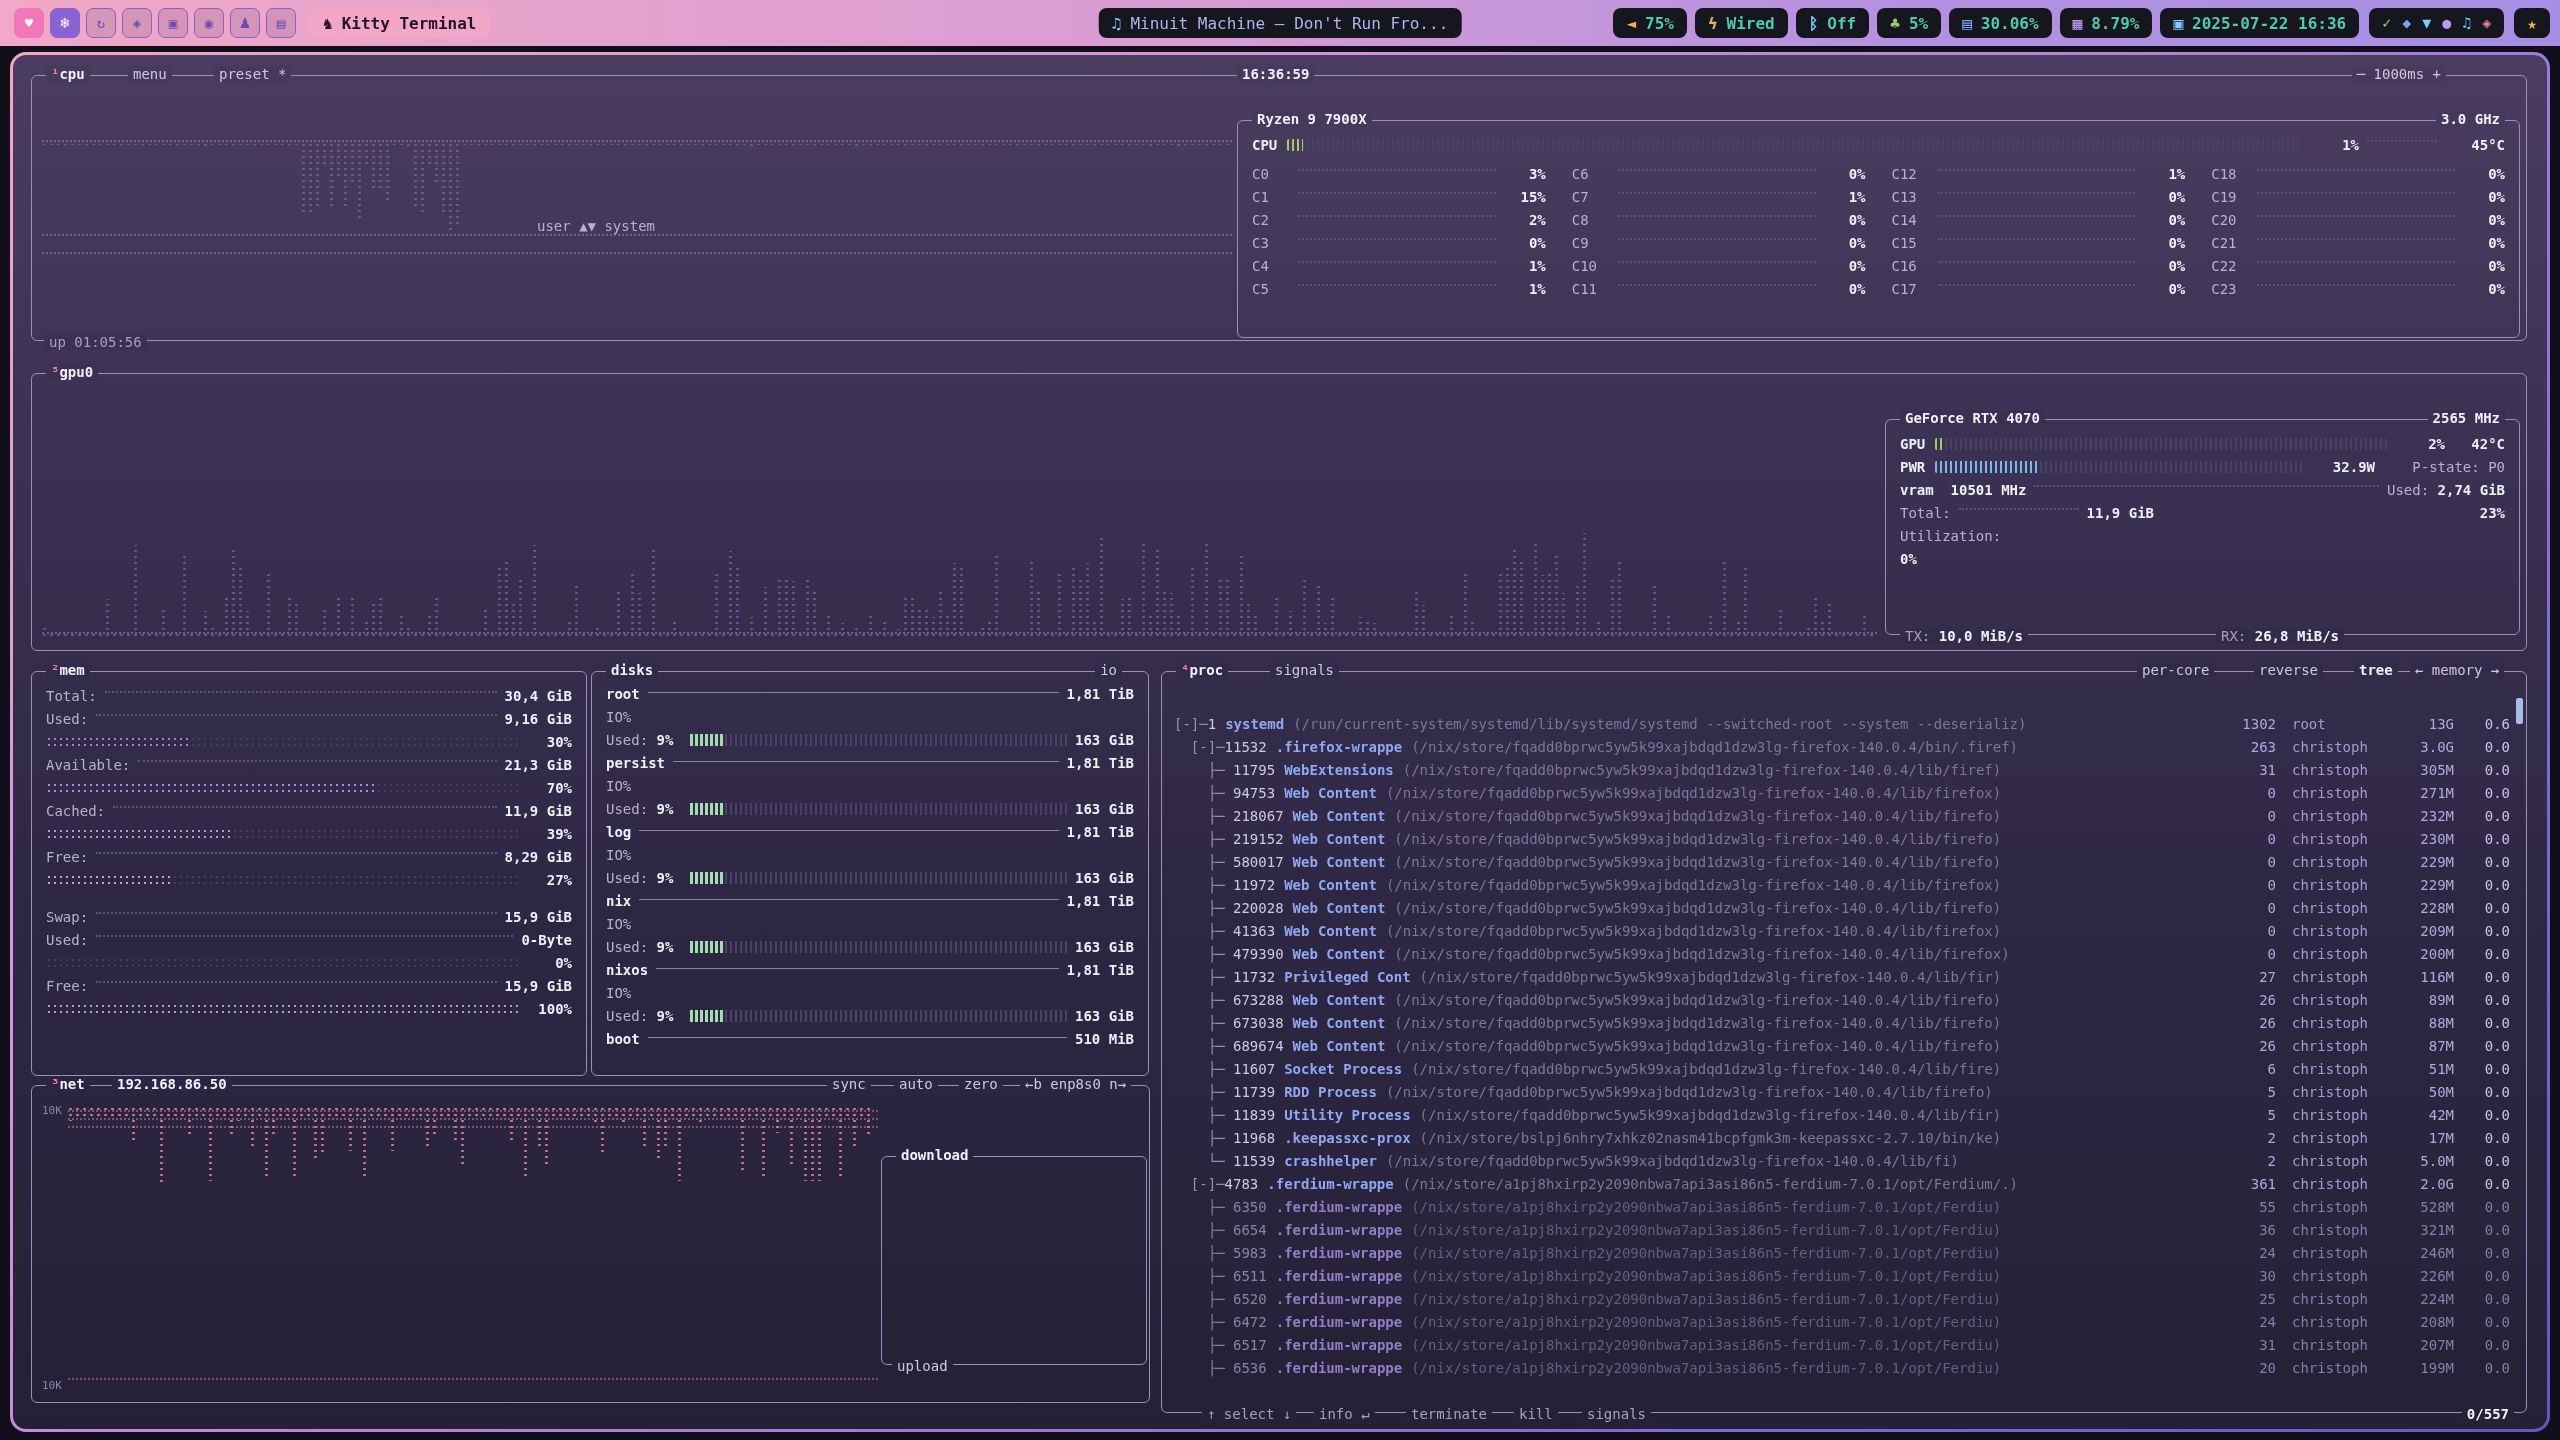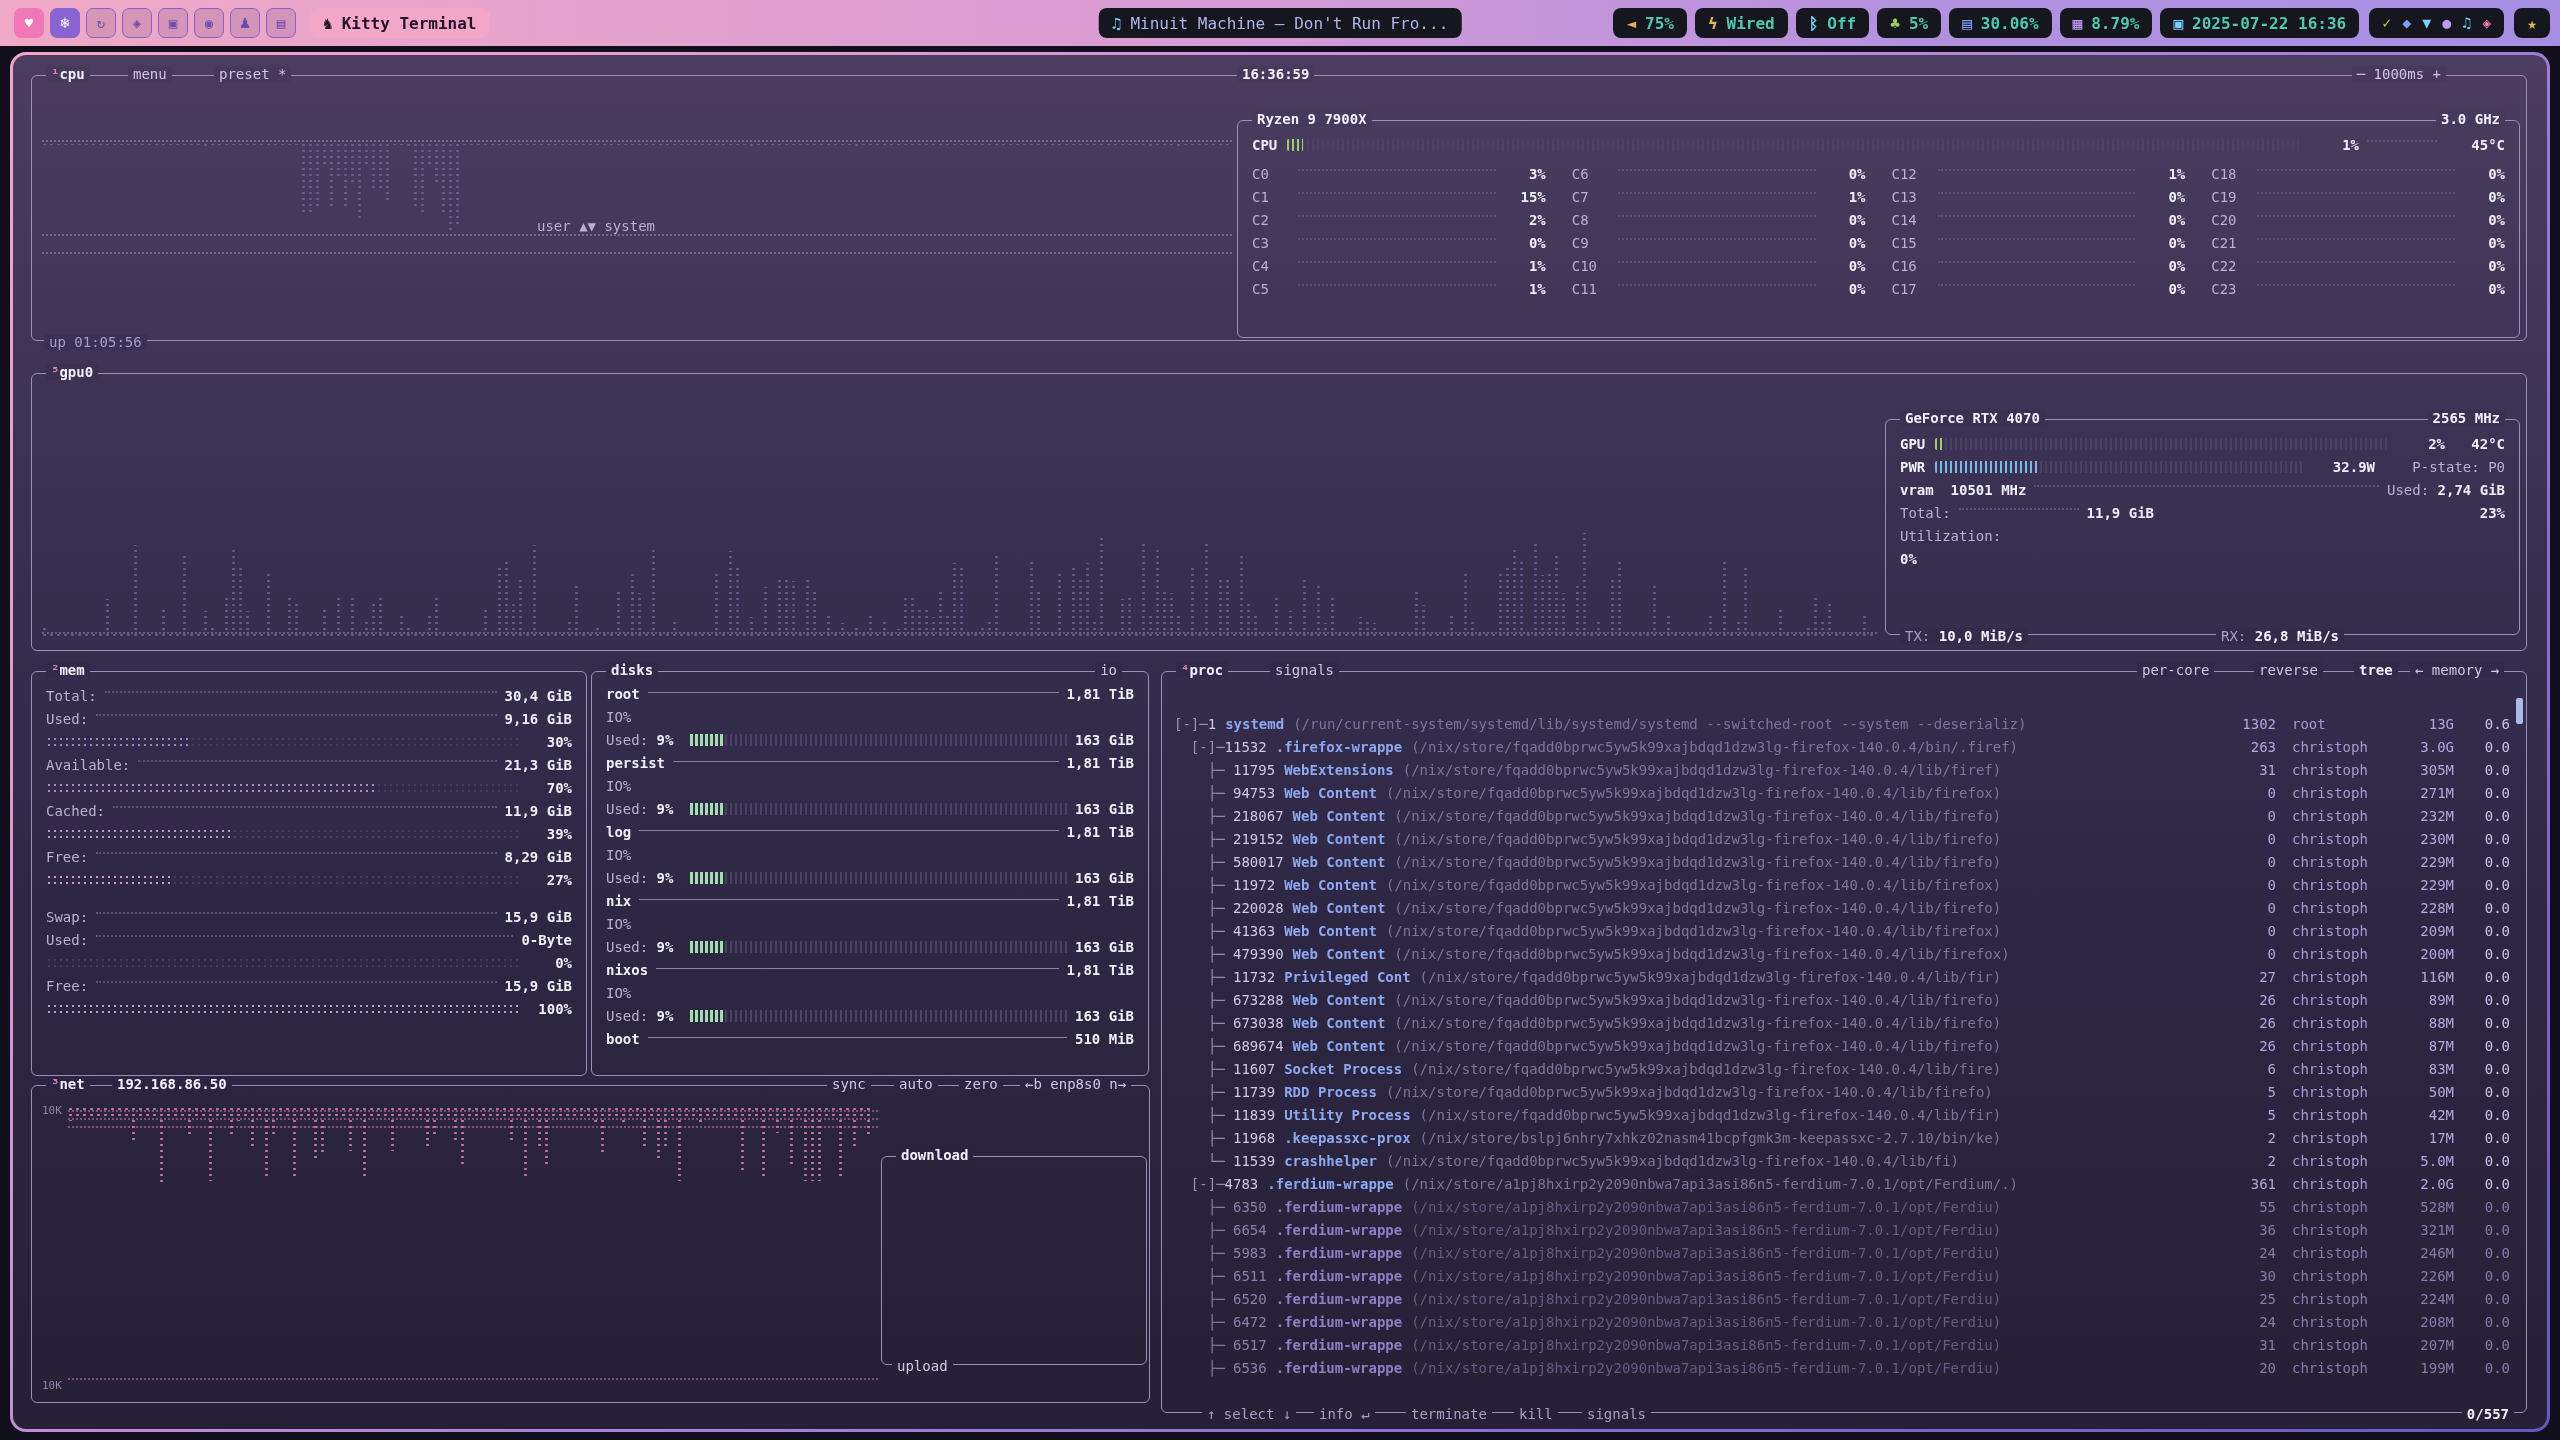--- a/index.html
+++ b/index.html
@@ -1149,21 +1149,21 @@
 
         <div class="prow">
           <span class="ptree">    ├─ </span><span class="ppid">673038</span><span class="pname">Web Content</span><span class="pcmd">(/nix/store/fqadd0bprwc5yw5k99xajbdqd1dzw3lg-firefox-140.0.4/lib/firefo)</span><span class="pthreads">26</span><span class="puser">christoph</span><span class="pmem">88M</span><span class="pcpu">0.0</span>
         </div>
 
         <div class="prow">
           <span class="ptree">    ├─ </span><span class="ppid">689674</span><span class="pname">Web Content</span><span class="pcmd">(/nix/store/fqadd0bprwc5yw5k99xajbdqd1dzw3lg-firefox-140.0.4/lib/firefo)</span><span class="pthreads">26</span><span class="puser">christoph</span><span class="pmem">87M</span><span class="pcpu">0.0</span>
         </div>
 
         <div class="prow">
-          <span class="ptree">    ├─ </span><span class="ppid">11607</span><span class="pname">Socket Process</span><span class="pcmd">(/nix/store/fqadd0bprwc5yw5k99xajbdqd1dzw3lg-firefox-140.0.4/lib/fire)</span><span class="pthreads">6</span><span class="puser">christoph</span><span class="pmem">83M</span><span class="pcpu">0.0</span>
+          <span class="ptree">    ├─ </span><span class="ppid">11607</span><span class="pname">Socket Process</span><span class="pcmd">(/nix/store/fqadd0bprwc5yw5k99xajbdqd1dzw3lg-firefox-140.0.4/lib/fire)</span><span class="pthreads">6</span><span class="puser">christoph</span><span class="pmem">51M</span><span class="pcpu">0.0</span>
         </div>
 
         <div class="prow">
           <span class="ptree">    ├─ </span><span class="ppid">11739</span><span class="pname">RDD Process</span><span class="pcmd">(/nix/store/fqadd0bprwc5yw5k99xajbdqd1dzw3lg-firefox-140.0.4/lib/firefo)</span><span class="pthreads">5</span><span class="puser">christoph</span><span class="pmem">50M</span><span class="pcpu">0.0</span>
         </div>
 
         <div class="prow">
           <span class="ptree">    ├─ </span><span class="ppid">11839</span><span class="pname">Utility Process</span><span class="pcmd">(/nix/store/fqadd0bprwc5yw5k99xajbdqd1dzw3lg-firefox-140.0.4/lib/fir)</span><span class="pthreads">5</span><span class="puser">christoph</span><span class="pmem">42M</span><span class="pcpu">0.0</span>
         </div>
 

